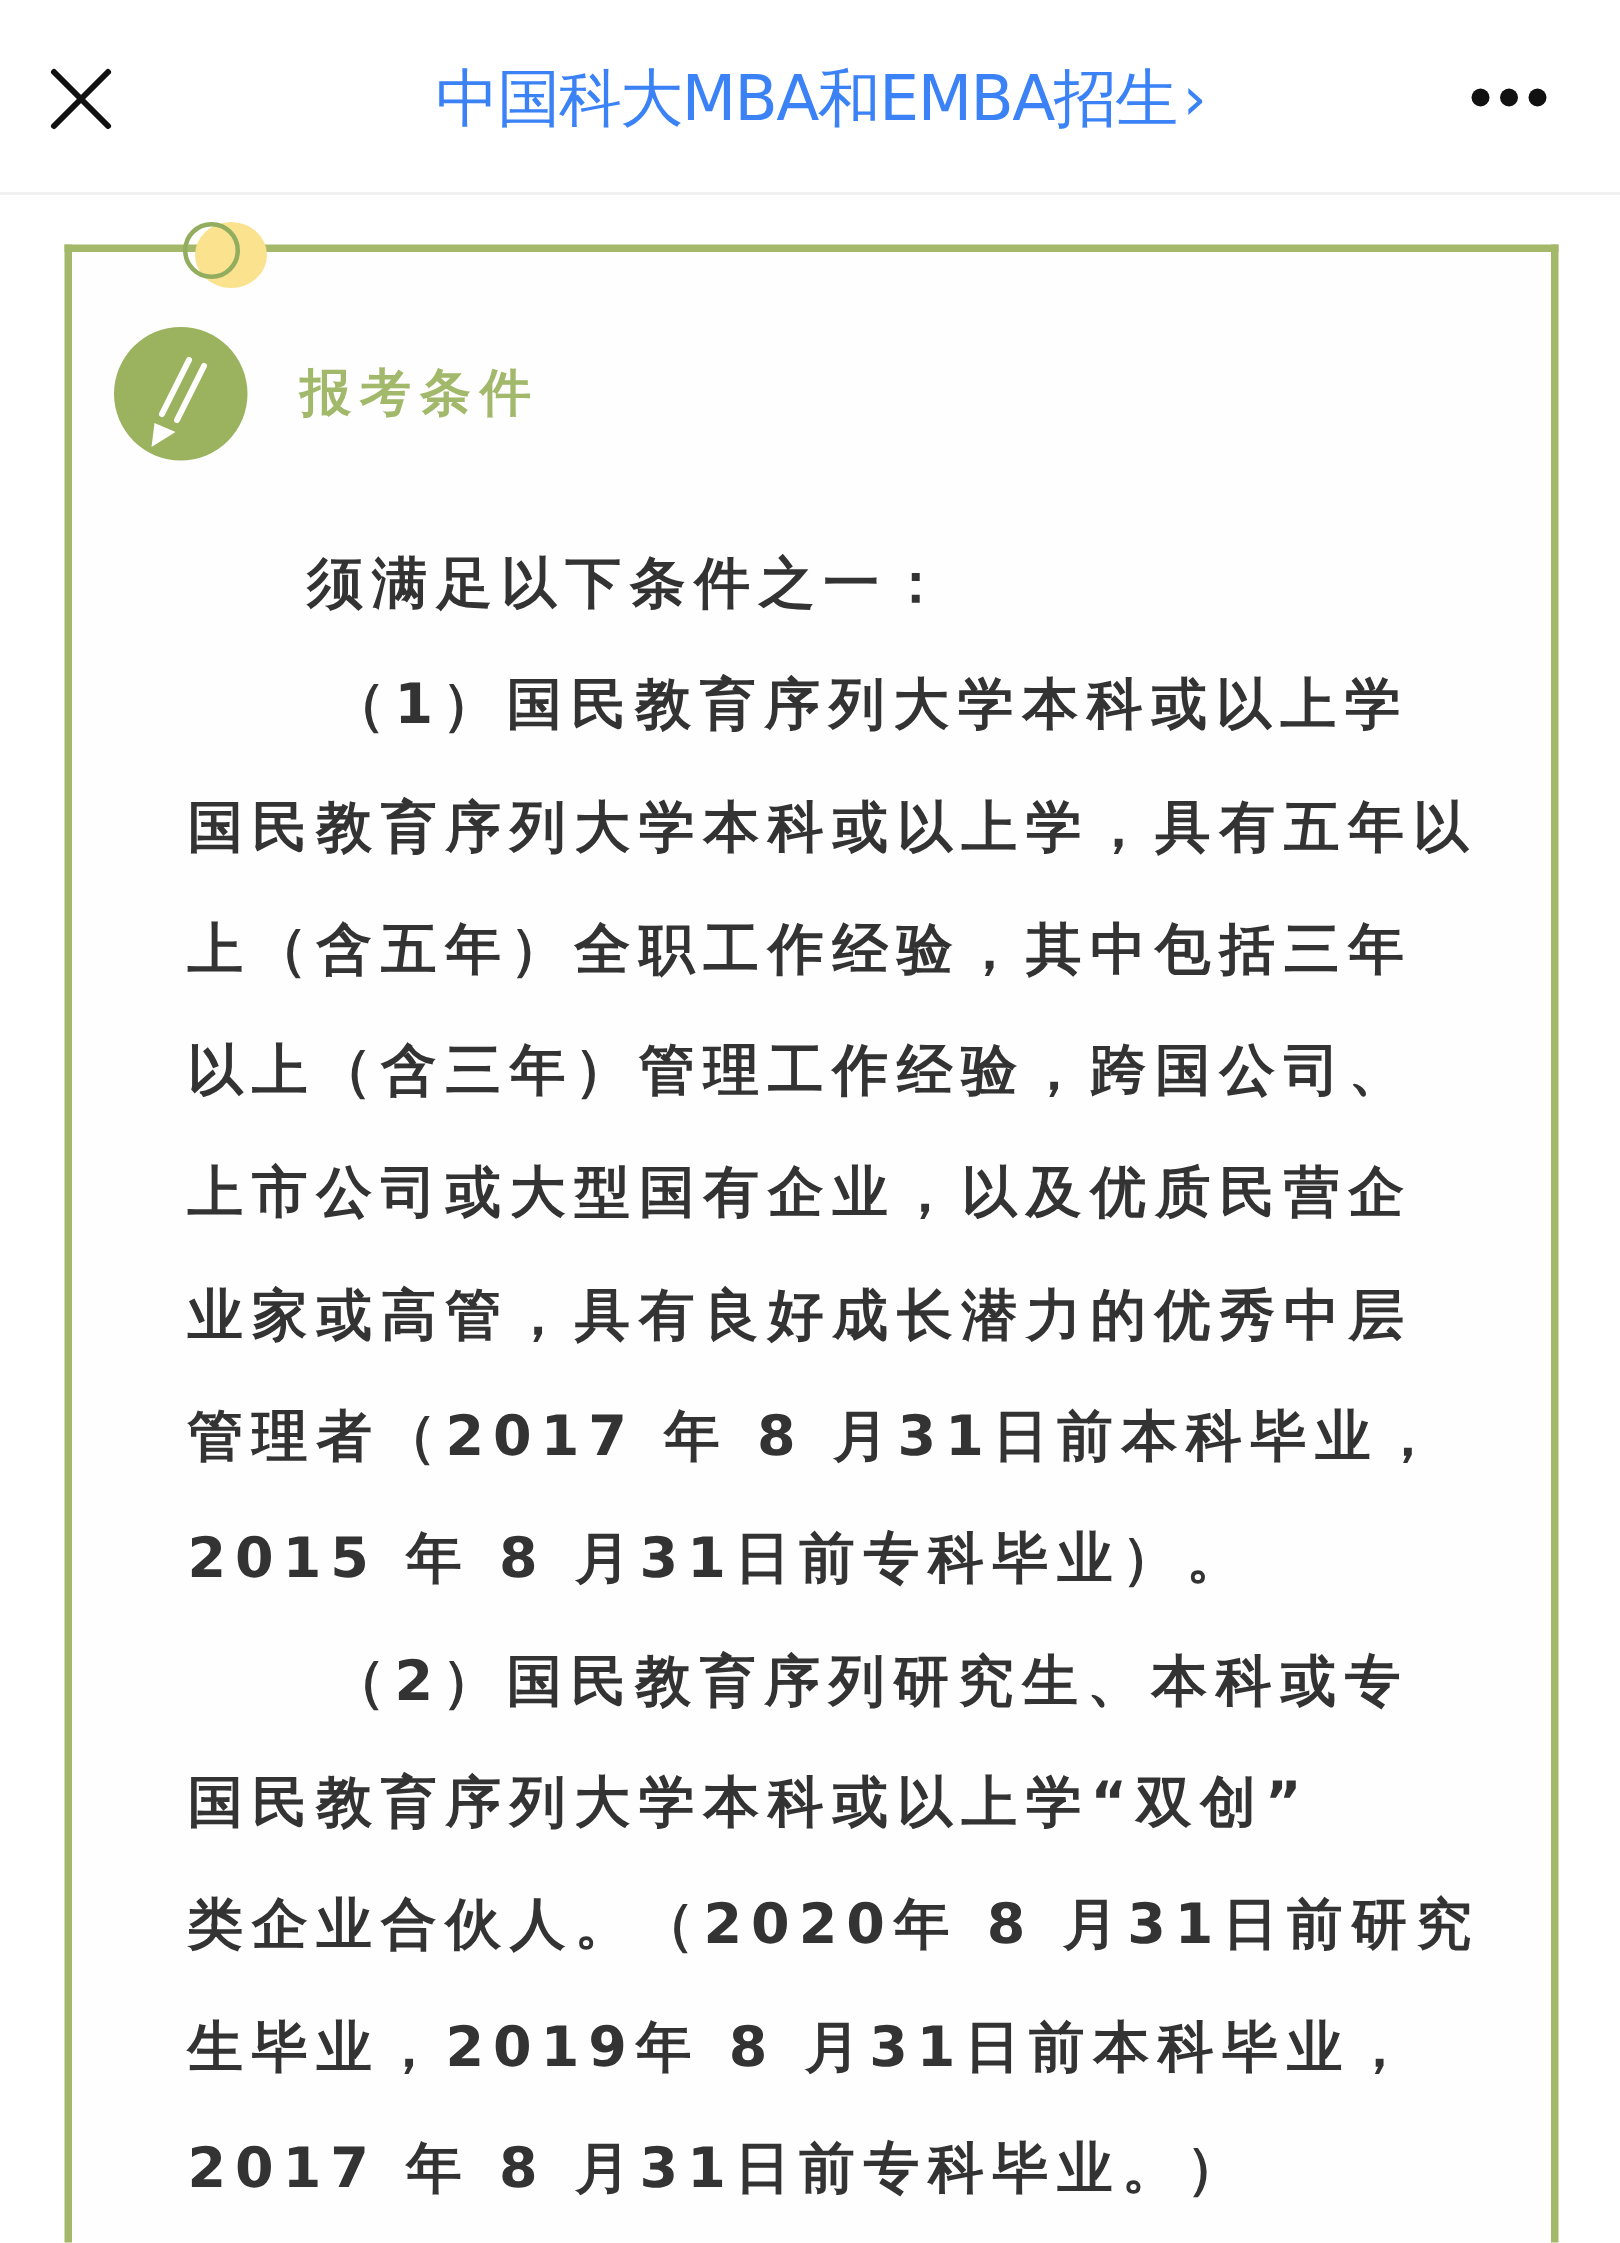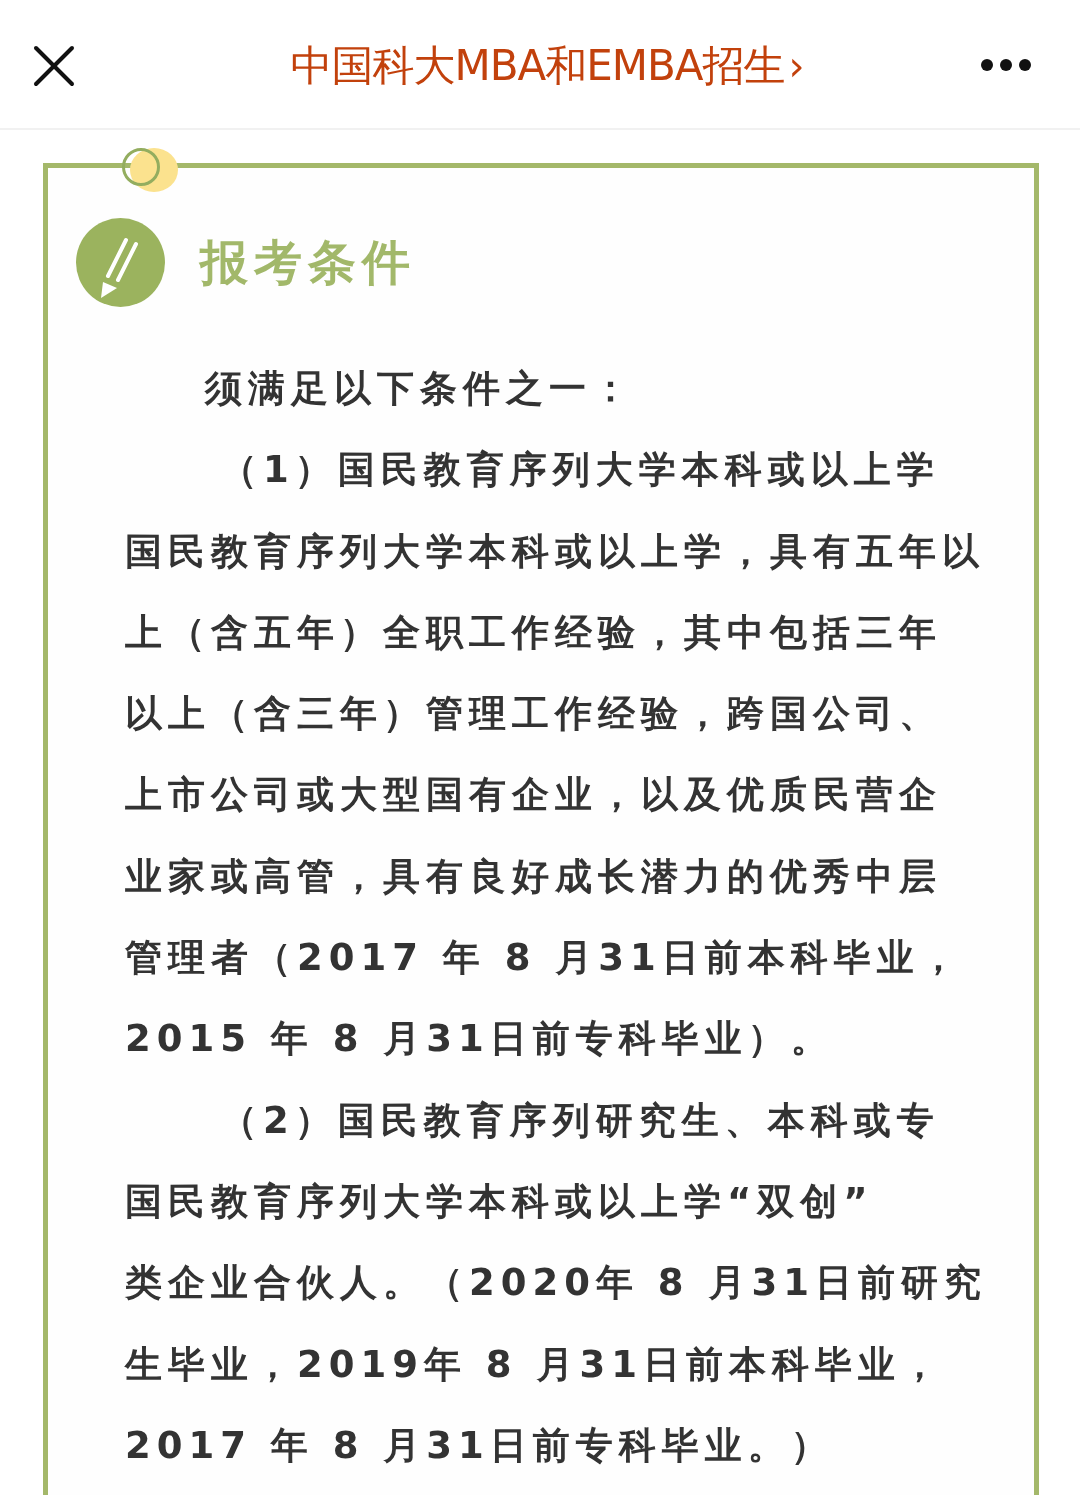--- a/index.html
+++ b/index.html
@@ -28,21 +28,21 @@
     width: 48px; height: 48px;
     cursor: pointer;
   }
   .nav-title {
     position: absolute;
     left: 14px; right: 0;
     top: 38px;
     text-align: center;
     font-size: 42px;
     line-height: 56px;
-    color: #c2410c;
+    color: #3b82f6;
     letter-spacing: -1px;
     cursor: pointer;
   }
   .nav-title .chev {
     display: inline-block;
     margin-left: 4px;
     font-size: 40px;
     vertical-align: top;
   }
   .more-btn {
@@ -95,21 +95,21 @@
   .pencil-badge {
     position: absolute;
     left: 76px; top: 218px;
     width: 89px; height: 89px;
     border-radius: 50%;
     background: #9bb35e;
   }
   .section-title {
     position: absolute;
     left: 200px; top: 230px;
-    font-size: 48px;
+    font-size: 34px;
     line-height: 64px;
     font-weight: bold;
     color: #a2b86a;
     letter-spacing: 6px;
   }
   .body-text {
     position: absolute;
     left: 125px;
     top: 348px;
     width: 830px;

